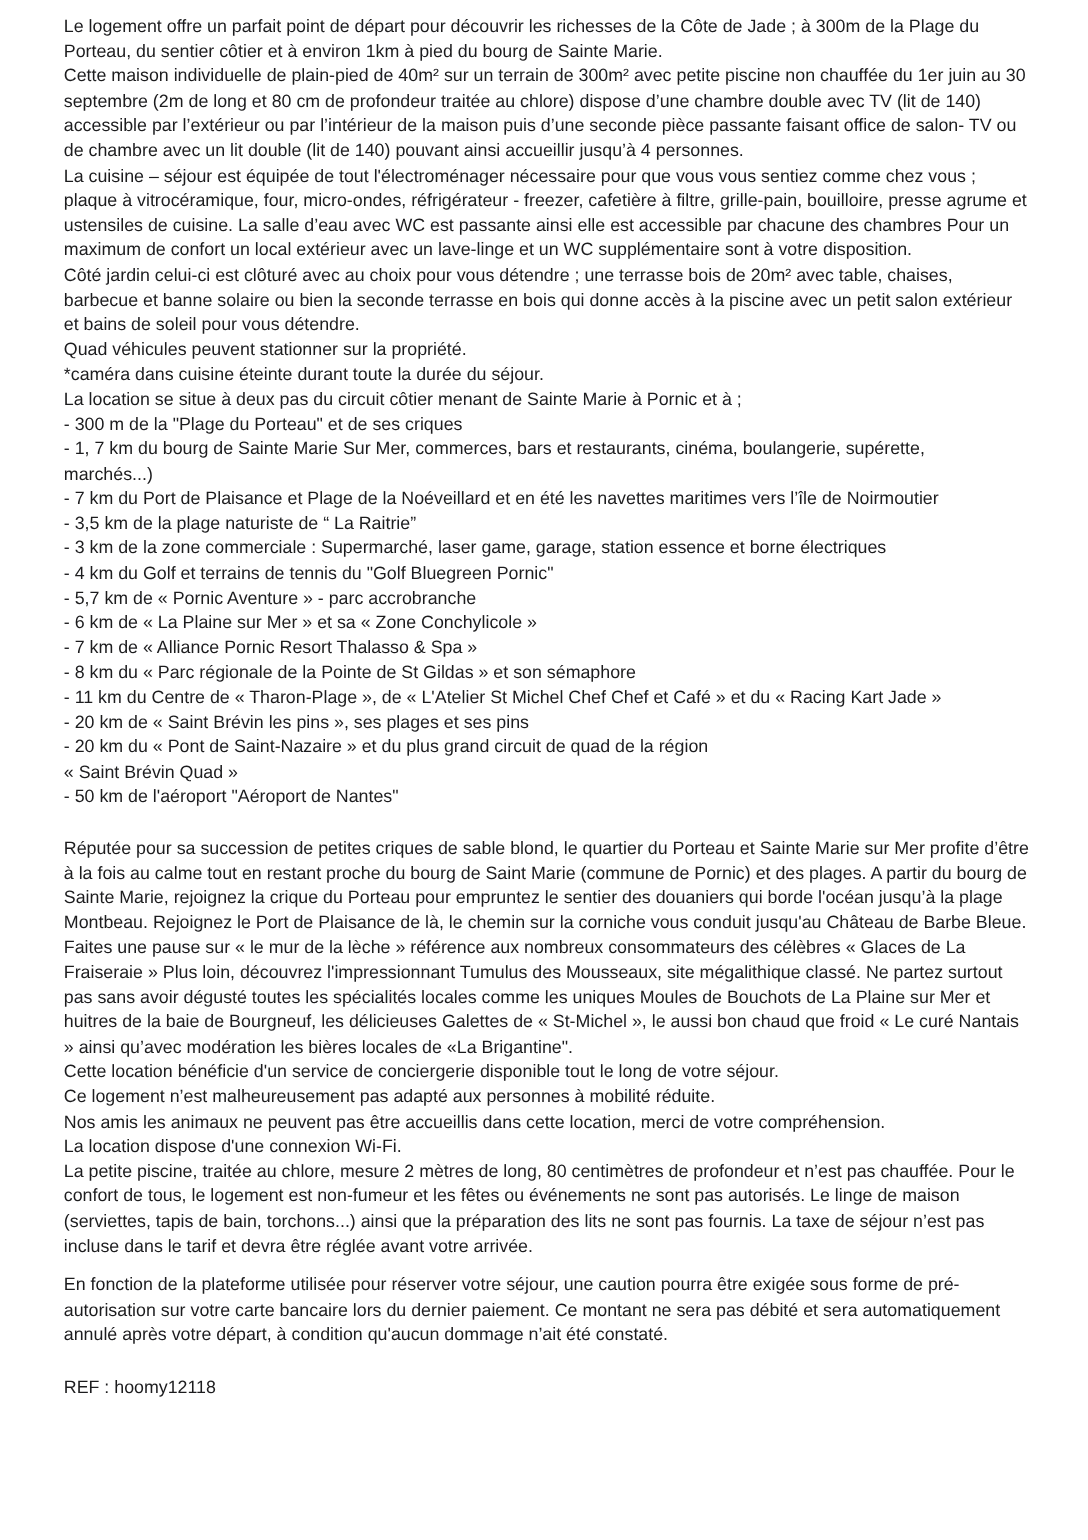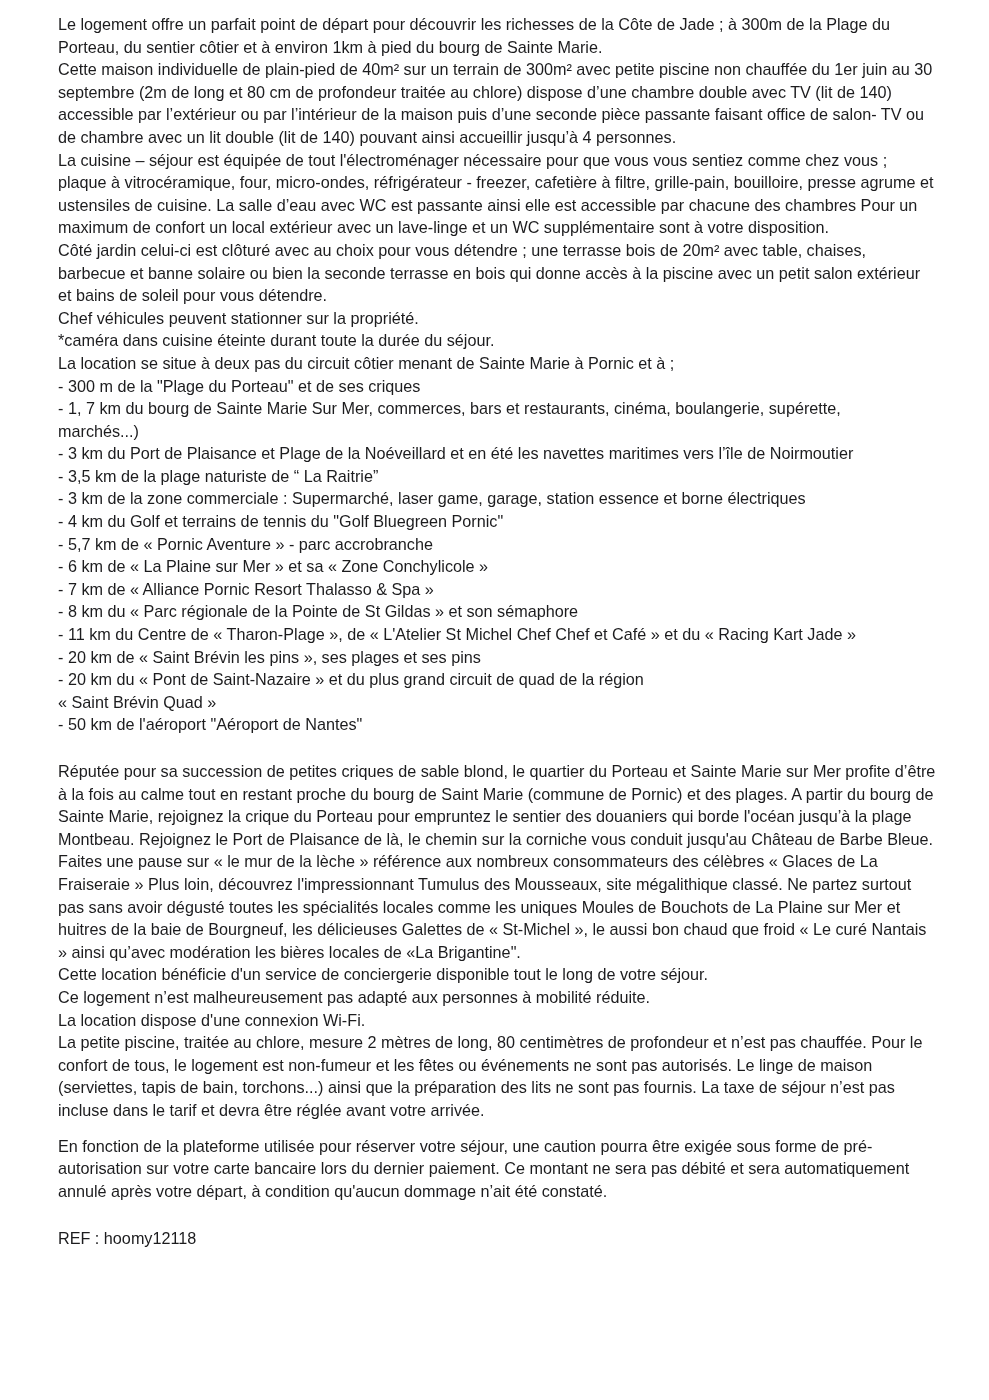--- a/index.html
+++ b/index.html
@@ -38,48 +38,49 @@
 </style>
 </head>
 <body>
 
 <div class="doc">
 
   <p>Le logement offre un parfait point de départ pour découvrir les richesses de la Côte de Jade ; à 300m de la Plage du Porteau, du sentier côtier et à environ 1km à pied du bourg de Sainte Marie.</p>
   <p>Cette maison individuelle de plain-pied de 40m² sur un terrain de 300m² avec petite piscine non chauffée du 1er juin au 30 septembre (2m de long et 80 cm de profondeur traitée au chlore) dispose d’une chambre double avec TV (lit de 140) accessible par l’extérieur ou par l’intérieur de la maison puis d’une seconde pièce passante faisant office de salon- TV ou de chambre avec un lit double (lit de 140) pouvant ainsi accueillir jusqu’à 4 personnes.</p>
   <p>La cuisine – séjour est équipée de tout l'électroménager nécessaire pour que vous vous sentiez comme chez vous ; plaque à vitrocéramique, four, micro-ondes, réfrigérateur - freezer, cafetière à filtre, grille-pain, bouilloire, presse agrume et ustensiles de cuisine. La salle d’eau avec WC est passante ainsi elle est accessible par chacune des chambres Pour un maximum de confort un local extérieur avec un lave-linge et un WC supplémentaire sont à votre disposition.</p>
   <p>Côté jardin celui-ci est clôturé avec au choix pour vous détendre ; une terrasse bois de 20m² avec table, chaises, barbecue et banne solaire ou bien la seconde terrasse en bois qui donne accès à la piscine avec un petit salon extérieur et bains de soleil pour vous détendre.</p>
-  <p>Chef véhicules peuvent stationner sur la propriété.</p>
+  <p>Quad véhicules peuvent stationner sur la propriété.</p>
   <p>*caméra dans cuisine éteinte durant toute la durée du séjour.</p>
   <p>La location se situe à deux pas du circuit côtier menant de Sainte Marie à Pornic et à ;</p>
 
   <div>
     <p>- 300 m de la "Plage du Porteau" et de ses criques</p>
     <p>- 1, 7 km du bourg de Sainte Marie Sur Mer, commerces, bars et restaurants, cinéma, boulangerie, supérette,</p>
     <p>marchés...)</p>
-    <p>- 3 km du Port de Plaisance et Plage de la Noéveillard et en été les navettes maritimes vers l’île de Noirmoutier</p>
+    <p>- 7 km du Port de Plaisance et Plage de la Noéveillard et en été les navettes maritimes vers l’île de Noirmoutier</p>
     <p>- 3,5 km de la plage naturiste de “ La Raitrie”</p>
     <p>- 3 km de la zone commerciale : Supermarché, laser game, garage, station essence et borne électriques</p>
     <p>- 4 km du Golf et terrains de tennis du "Golf Bluegreen Pornic"</p>
     <p>- 5,7 km de « Pornic Aventure » - parc accrobranche</p>
     <p>- 6 km de « La Plaine sur Mer » et sa « Zone Conchylicole »</p>
     <p>- 7 km de « Alliance Pornic Resort Thalasso &amp; Spa »</p>
     <p>- 8 km du « Parc régionale de la Pointe de St Gildas » et son sémaphore</p>
     <p>- 11 km du Centre de « Tharon-Plage », de « L'Atelier St Michel Chef Chef et Café » et du « Racing Kart Jade »</p>
     <p>- 20 km de « Saint Brévin les pins », ses plages et ses pins</p>
     <p>- 20 km du « Pont de Saint-Nazaire » et du plus grand circuit de quad de la région</p>
     <p>« Saint Brévin Quad »</p>
     <p>- 50 km de l'aéroport "Aéroport de Nantes"</p>
   </div>
 
   <div class="gap"></div>
 
   <p>Réputée pour sa succession de petites criques de sable blond, le quartier du Porteau et Sainte Marie sur Mer profite d’être à la fois au calme tout en restant proche du bourg de Saint Marie (commune de Pornic) et des plages. A partir du bourg de Sainte Marie, rejoignez la crique du Porteau pour empruntez le sentier des douaniers qui borde l'océan jusqu’à la plage Montbeau. Rejoignez le Port de Plaisance de là, le chemin sur la corniche vous conduit jusqu'au Château de Barbe Bleue. Faites une pause sur « le mur de la lèche » référence aux nombreux consommateurs des célèbres « Glaces de La Fraiseraie » Plus loin, découvrez l'impressionnant Tumulus des Mousseaux, site mégalithique classé. Ne partez surtout pas sans avoir dégusté toutes les spécialités locales comme les uniques Moules de Bouchots de La Plaine sur Mer et huitres de la baie de Bourgneuf, les délicieuses Galettes de « St-Michel », le aussi bon chaud que froid « Le curé Nantais » ainsi qu’avec modération les bières locales de «La Brigantine".</p>
   <p>Cette location bénéficie d'un service de conciergerie disponible tout le long de votre séjour.</p>
   <p>Ce logement n’est malheureusement pas adapté aux personnes à mobilité réduite.</p>
+  <p>Nos amis les animaux ne peuvent pas être accueillis dans cette location, merci de votre compréhension.</p>
   <p>La location dispose d'une connexion Wi-Fi.</p>
   <p>La petite piscine, traitée au chlore, mesure 2 mètres de long, 80 centimètres de profondeur et n’est pas chauffée. Pour le confort de tous, le logement est non-fumeur et les fêtes ou événements ne sont pas autorisés. Le linge de maison (serviettes, tapis de bain, torchons...) ainsi que la préparation des lits ne sont pas fournis. La taxe de séjour n’est pas incluse dans le tarif et devra être réglée avant votre arrivée.</p>
 
   <div class="gap-sm"></div>
 
   <p>En fonction de la plateforme utilisée pour réserver votre séjour, une caution pourra être exigée sous forme de pré-autorisation sur votre carte bancaire lors du dernier paiement. Ce montant ne sera pas débité et sera automatiquement annulé après votre départ, à condition qu'aucun dommage n’ait été constaté.</p>
 
   <div class="gap-lg"></div>
 
   <p>REF : hoomy12118</p>

